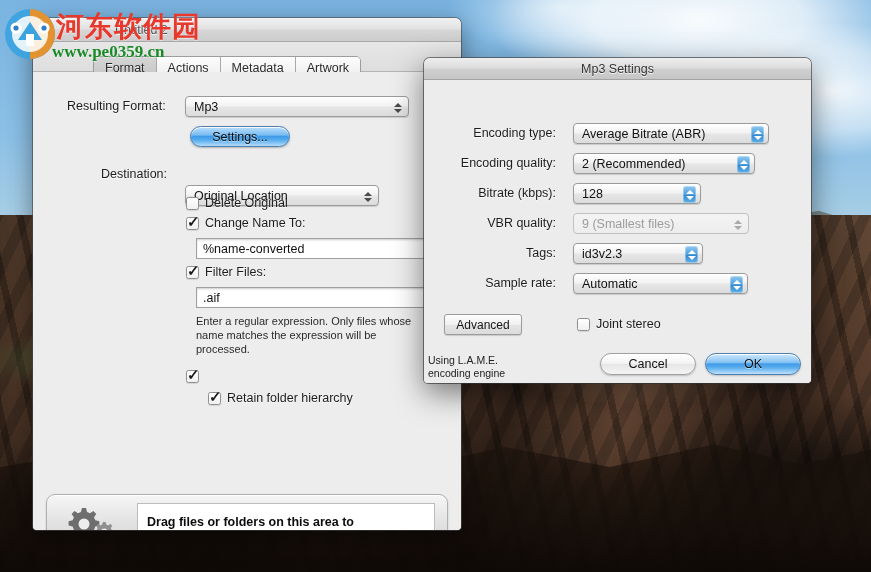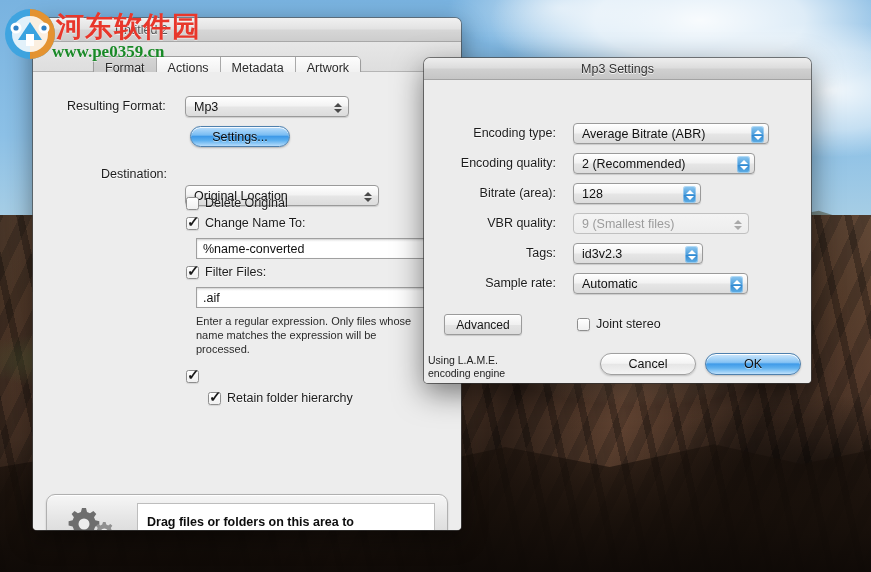--- a/index.html
+++ b/index.html
@@ -274,21 +274,21 @@
       <div class="tab">Metadata</div>
       <div class="tab">Artwork</div>
     </div>
   </div>
 
   <div class="panel">
 
     <div class="row" style="left:34px; top:27px;">
       <span class="lbl">Resulting Format:</span>
     </div>
-    <div class="popup" style="left:152px; top:24px; width:164px;">
+    <div class="popup" style="left:152px; top:24px; width:224px;">
       <span class="val">Mp3</span>
       <span class="stepper">
         <i class="ar up"></i>
           <i class="ar dn"></i>
       </span>
     </div>
 
     <div class="aqua-btn" style="position:absolute; left:157px; top:54px; width:100px;">Settings...</div>
 
     <div class="row" style="left:68px; top:95px;">
@@ -374,21 +374,21 @@
     </div>
     <div class="popup" style="position:absolute; left:149px; top:73px; width:182px;">
       <span class="val">2 (Recommended)</span>
       <span class="stepper blue">
           <i class="ar up"></i>
           <i class="ar dn"></i>
         </span>
     </div>
 
     <div class="dlg-row" style="left:12px; top:106px;">
-      <span class="dlg-lbl">Bitrate (area):</span>
+      <span class="dlg-lbl">Bitrate (kbps):</span>
     </div>
     <div class="popup" style="position:absolute; left:149px; top:103px; width:128px;">
       <span class="val">128</span>
       <span class="stepper blue">
           <i class="ar up"></i>
           <i class="ar dn"></i>
         </span>
     </div>
 
     <div class="dlg-row" style="left:12px; top:136px;">

